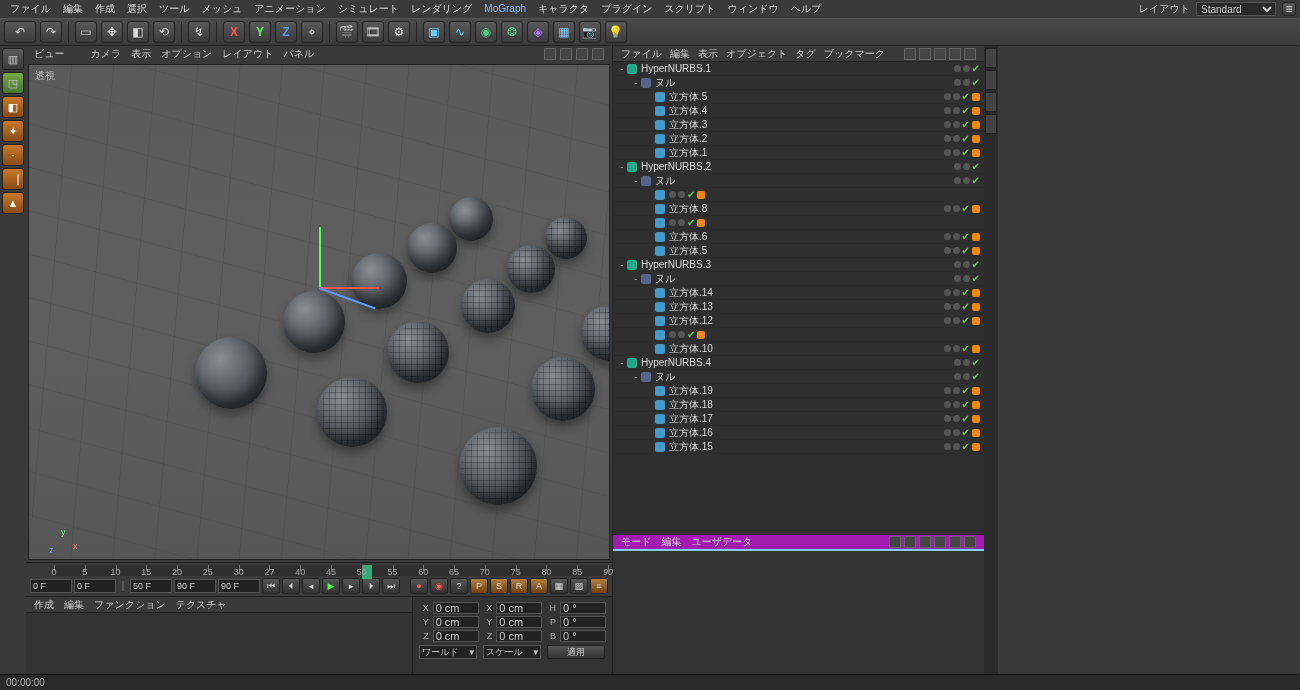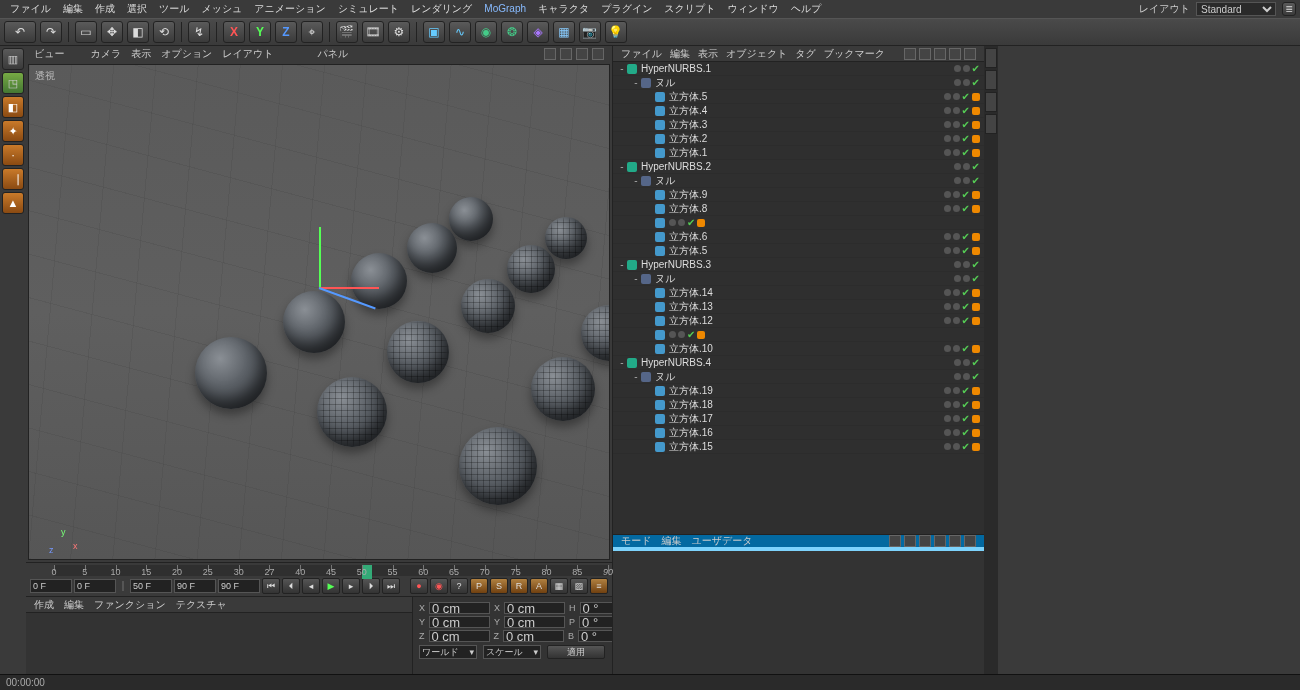--- a/index.html
+++ b/index.html
@@ -75,21 +75,21 @@
 .pbtn.play { color:#5f5; }
 .pbtn.key { background:linear-gradient(#b08040,#704010); }
 
 
 .bottompanels { height: 78px; display:flex; border-top:1px solid #222; }
 .matpanel { flex:1; background:#333; }
 .matpanel .hdr { height:16px; display:flex; align-items:center; gap:10px; padding:0 8px; font-size:10px; color:#ccc; background:#3a3a3a; border-bottom:1px solid #222;}
 .coordpanel { width:200px; background:#333; border-left:1px solid #222; padding:4px 6px; font-size:9px; color:#ccc; }
 .coordpanel .row { display:flex; align-items:center; gap:4px; height:14px; }
 .coordpanel .lab { width:10px; text-align:right; color:#aaa; }
-.coordpanel input { width:61px; height:12px; background:#222; border:1px solid #555; color:#ccc; font-size:13px; padding:0 2px; }
+.coordpanel input { width:46px; height:12px; background:#222; border:1px solid #555; color:#ccc; font-size:11px; padding:0 2px; }
 .coordpanel .sel { width:58px; height:14px; background:#222; border:1px solid #555; font-size:9px; padding:0 2px; display:flex; align-items:center; justify-content:space-between;}
 .coordpanel .apply { width:58px; height:14px; background:linear-gradient(#555,#333); border:1px solid #222; border-radius:2px; display:flex; align-items:center; justify-content:center; font-size:9px; }
 
 
 .rightcol { width: 372px; background:#333; border-left:1px solid #222; display:flex; flex-direction:column; }
 .rmenu { height:16px; display:flex; align-items:center; gap:8px; padding:0 8px; font-size:10px; color:#ccc; background:#3a3a3a; border-bottom:1px solid #222;}
 .rmenu .ricons { margin-left:auto; display:flex; gap:3px; }
 .ricon { width:12px; height:12px; border:1px solid #666; background:#444; }
 .objtree { flex:1; overflow:auto; background:#2f2f2f; font-size:10px; }
 .trow { display:flex; align-items:center; height:14px; padding:0 4px; border-bottom:1px solid rgba(0,0,0,.05); }
@@ -100,21 +100,21 @@
 .oicon.null { background:#568; }
 .oicon.cube { background:#49c; }
 .trow .name { flex:1; color:#ddd; white-space:nowrap; overflow:hidden; text-overflow:ellipsis; }
 .trow .dots { display:flex; gap:2px; align-items:center; }
 .dot { width:7px; height:7px; border-radius:50%; }
 .dot.g1{ background:#555;} .dot.g2{ background:#555;}
 .chk { color:#5c5; font-size:10px; }
 .tag-orange { width:8px; height:8px; background:#e80; border-radius:2px; }
 
 .attr { height:140px; border-top:1px solid #222; background:#333; }
-.attr .hdr { height:16px; display:flex; align-items:center; padding:0 8px; font-size:10px; color:#ccc; background:#0369a1; border-bottom:4px solid #7dd3fc;}
+.attr .hdr { height:16px; display:flex; align-items:center; padding:0 8px; font-size:10px; color:#ccc; background:#a21caf; border-bottom:2px solid #7dd3fc;}
 .attr .hdr .ricons{ margin-left:auto; display:flex; gap:3px;}
 .attr .body { padding:6px 8px; color:#888; }
 
 
 .status { height:16px; background:#2a2a2a; border-top:1px solid #111; display:flex; align-items:center; padding:0 6px; font-size:10px; color:#aaa; }
 
 
 .farstrip { width:14px; background:#2a2a2a; display:flex; flex-direction:column; gap:2px; padding:2px 1px;}
 .farstrip div{ width:12px; height:20px; background:#444; border:1px solid #222;}
 
@@ -170,21 +170,21 @@
     <div class="ltbtn" style="background:linear-gradient(#7a4,#473)">◳</div>
     <div class="ltbtn orange">◧</div>
     <div class="ltbtn orange">✦</div>
     <div class="ltbtn orange">·</div>
     <div class="ltbtn orange">⎹</div>
     <div class="ltbtn orange">▲</div>
   </div>
 
   <div class="center">
     <div class="vpmenu">
-      <span id="vpitems"><span style="margin-right: 26px;">ビュー</span><span style="margin-right: 10px;">カメラ</span><span style="margin-right: 10px;">表示</span><span style="margin-right: 10px;">オプション</span><span style="margin-right: 10px;">レイアウト</span><span style="margin-right: 10px; margin-left: 34px;">パネル</span></span>
+      <span id="vpitems"><span style="margin-right: 26px;">ビュー</span><span style="margin-right: 10px;">カメラ</span><span style="margin-right: 10px;">表示</span><span style="margin-right: 10px;">オプション</span><span style="margin-right: 10px;">レイアウト</span><span style="margin-right: 10px;">パネル</span></span>
       <div class="right">
         <div class="vpicon"></div>
         <div class="vpicon"></div>
         <div class="vpicon"></div>
         <div class="vpicon"></div>
       </div>
     </div>
     <div class="viewport">
       <div class="label">透視</div>
       <div id="spherehost">
@@ -445,21 +445,20 @@
             <span class="dots">
               <span class="dot g1"></span>
               <span class="dot g2"></span>
               <span class="chk">✔</span>
             </span>
           </div>
           <div class="trow">
             <span class="indent" style="width: 28px;"></span>
             <span class="twist"></span>
             <span class="oicon cube"></span>
-            <span class="name">立方体.9</span>
             <span class="dots">
               <span class="dot g1"></span>
               <span class="dot g2"></span>
               <span class="chk">✔</span>
               <span class="tag-orange"></span>
             </span>
           </div>
           <div class="trow">
             <span class="indent" style="width: 28px;"></span>
             <span class="twist"></span>

